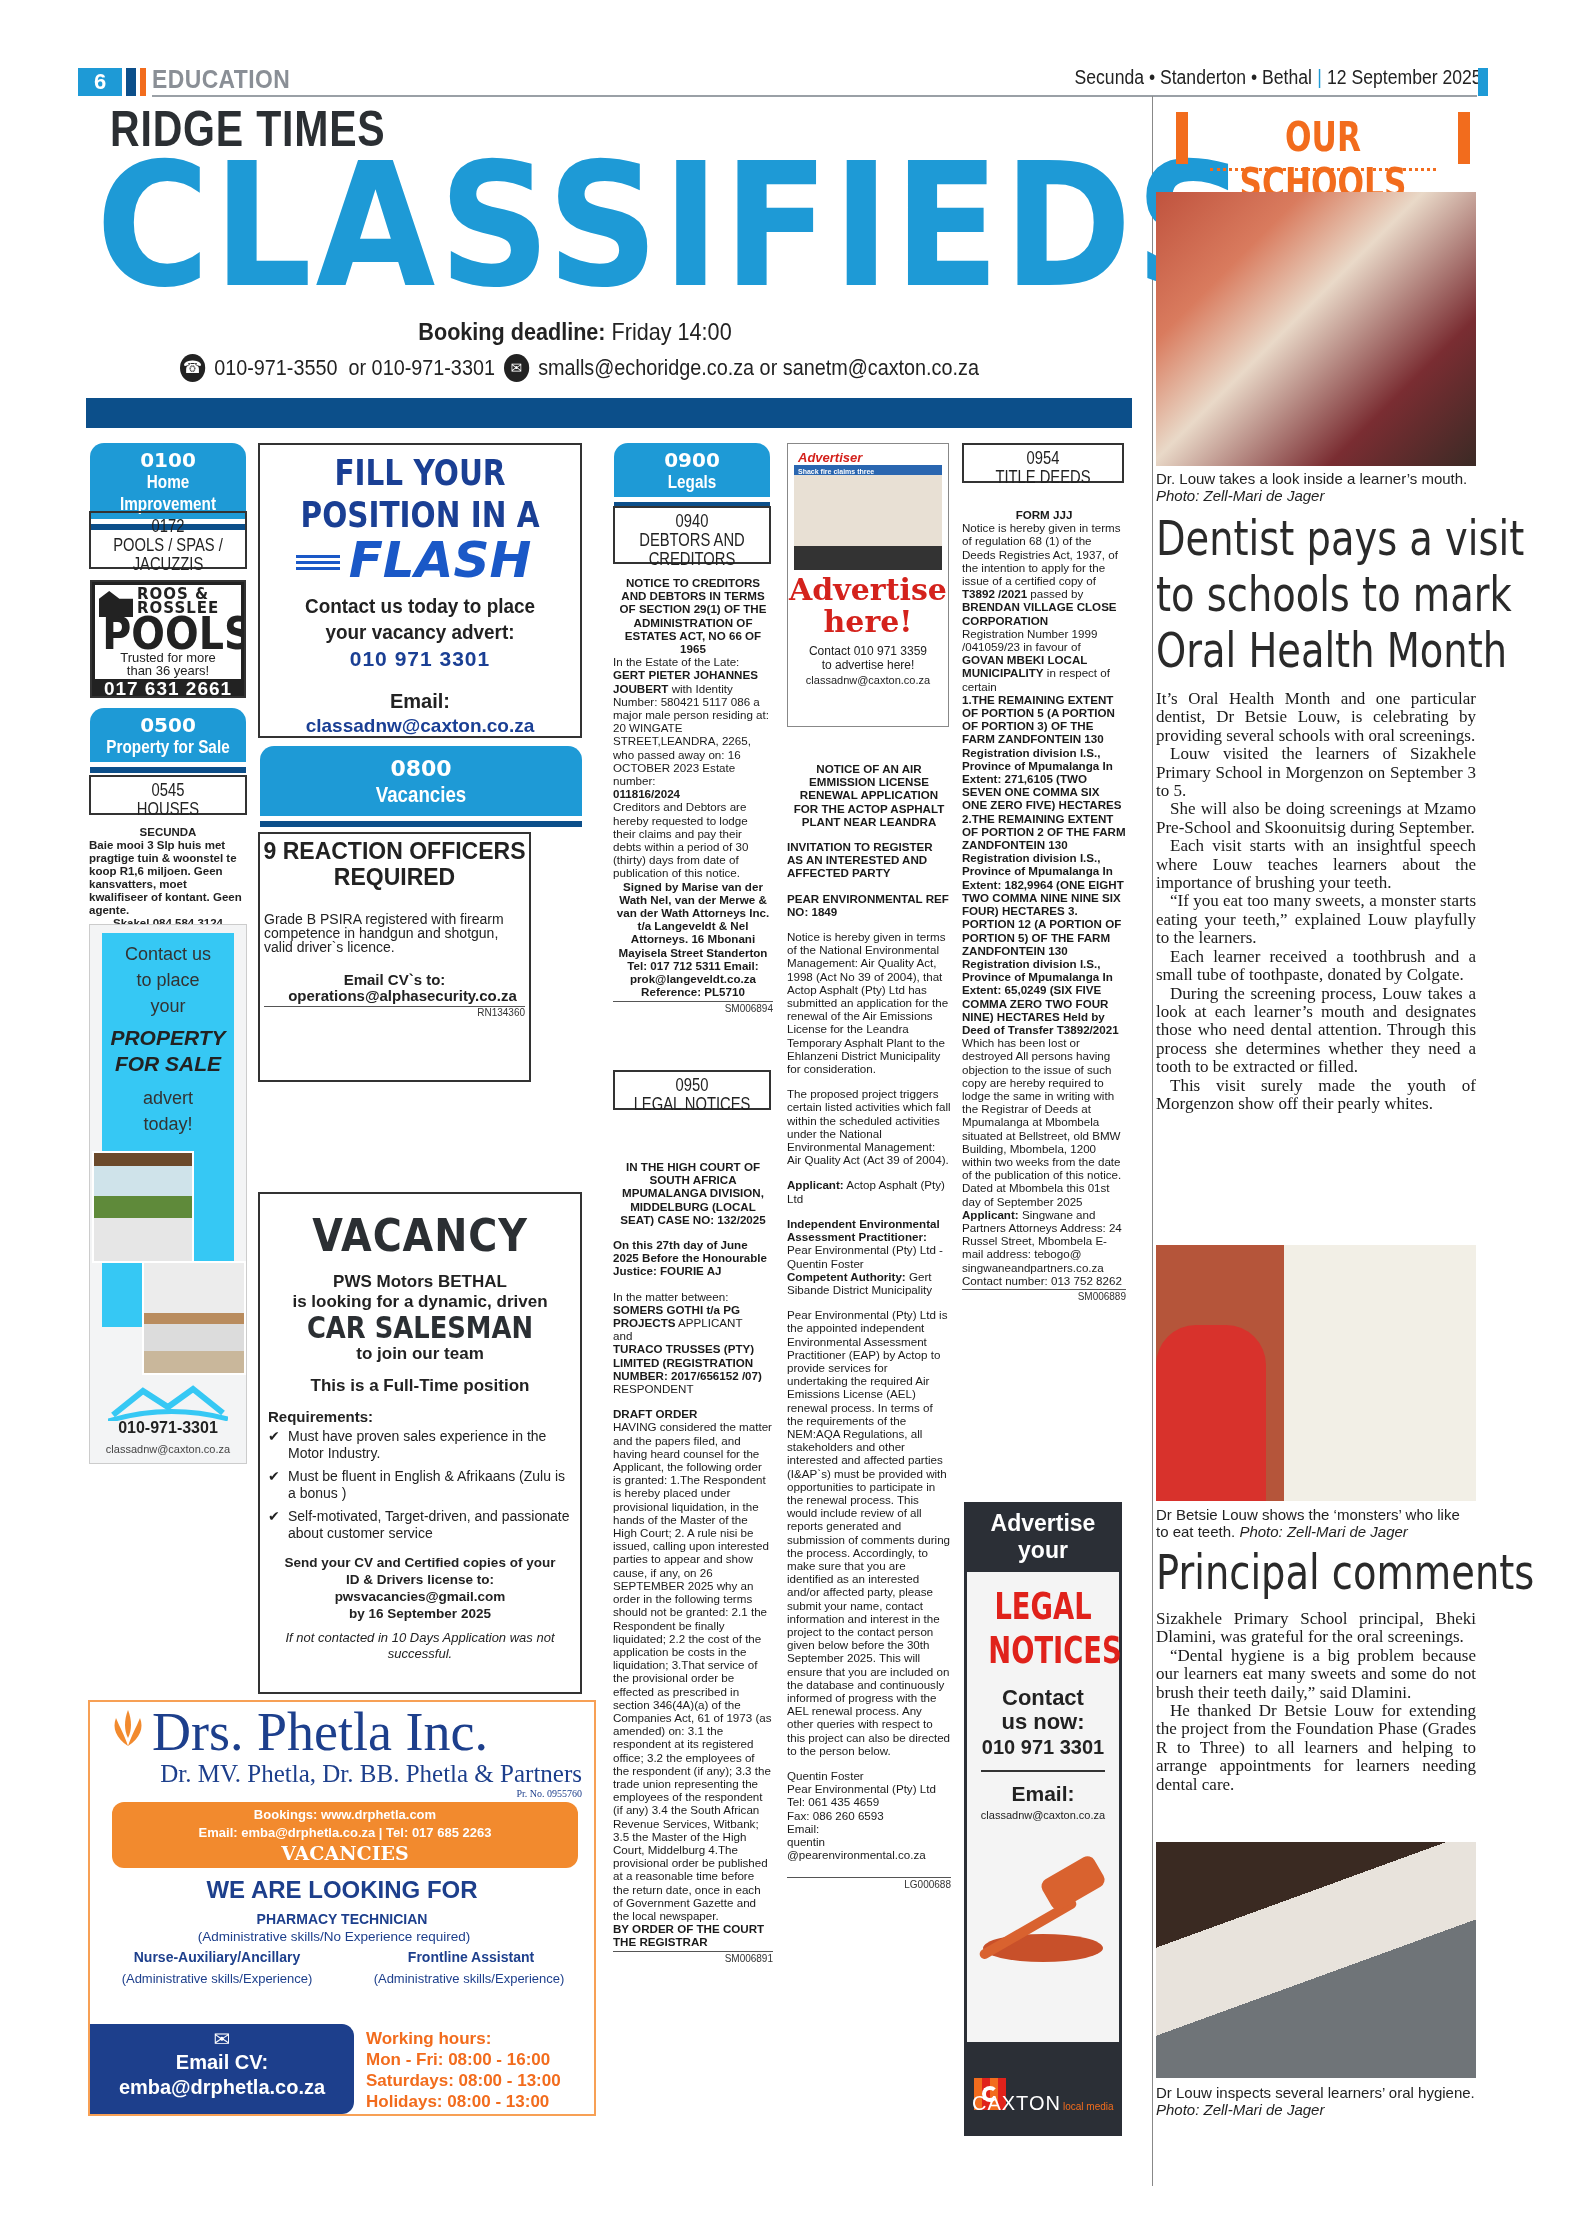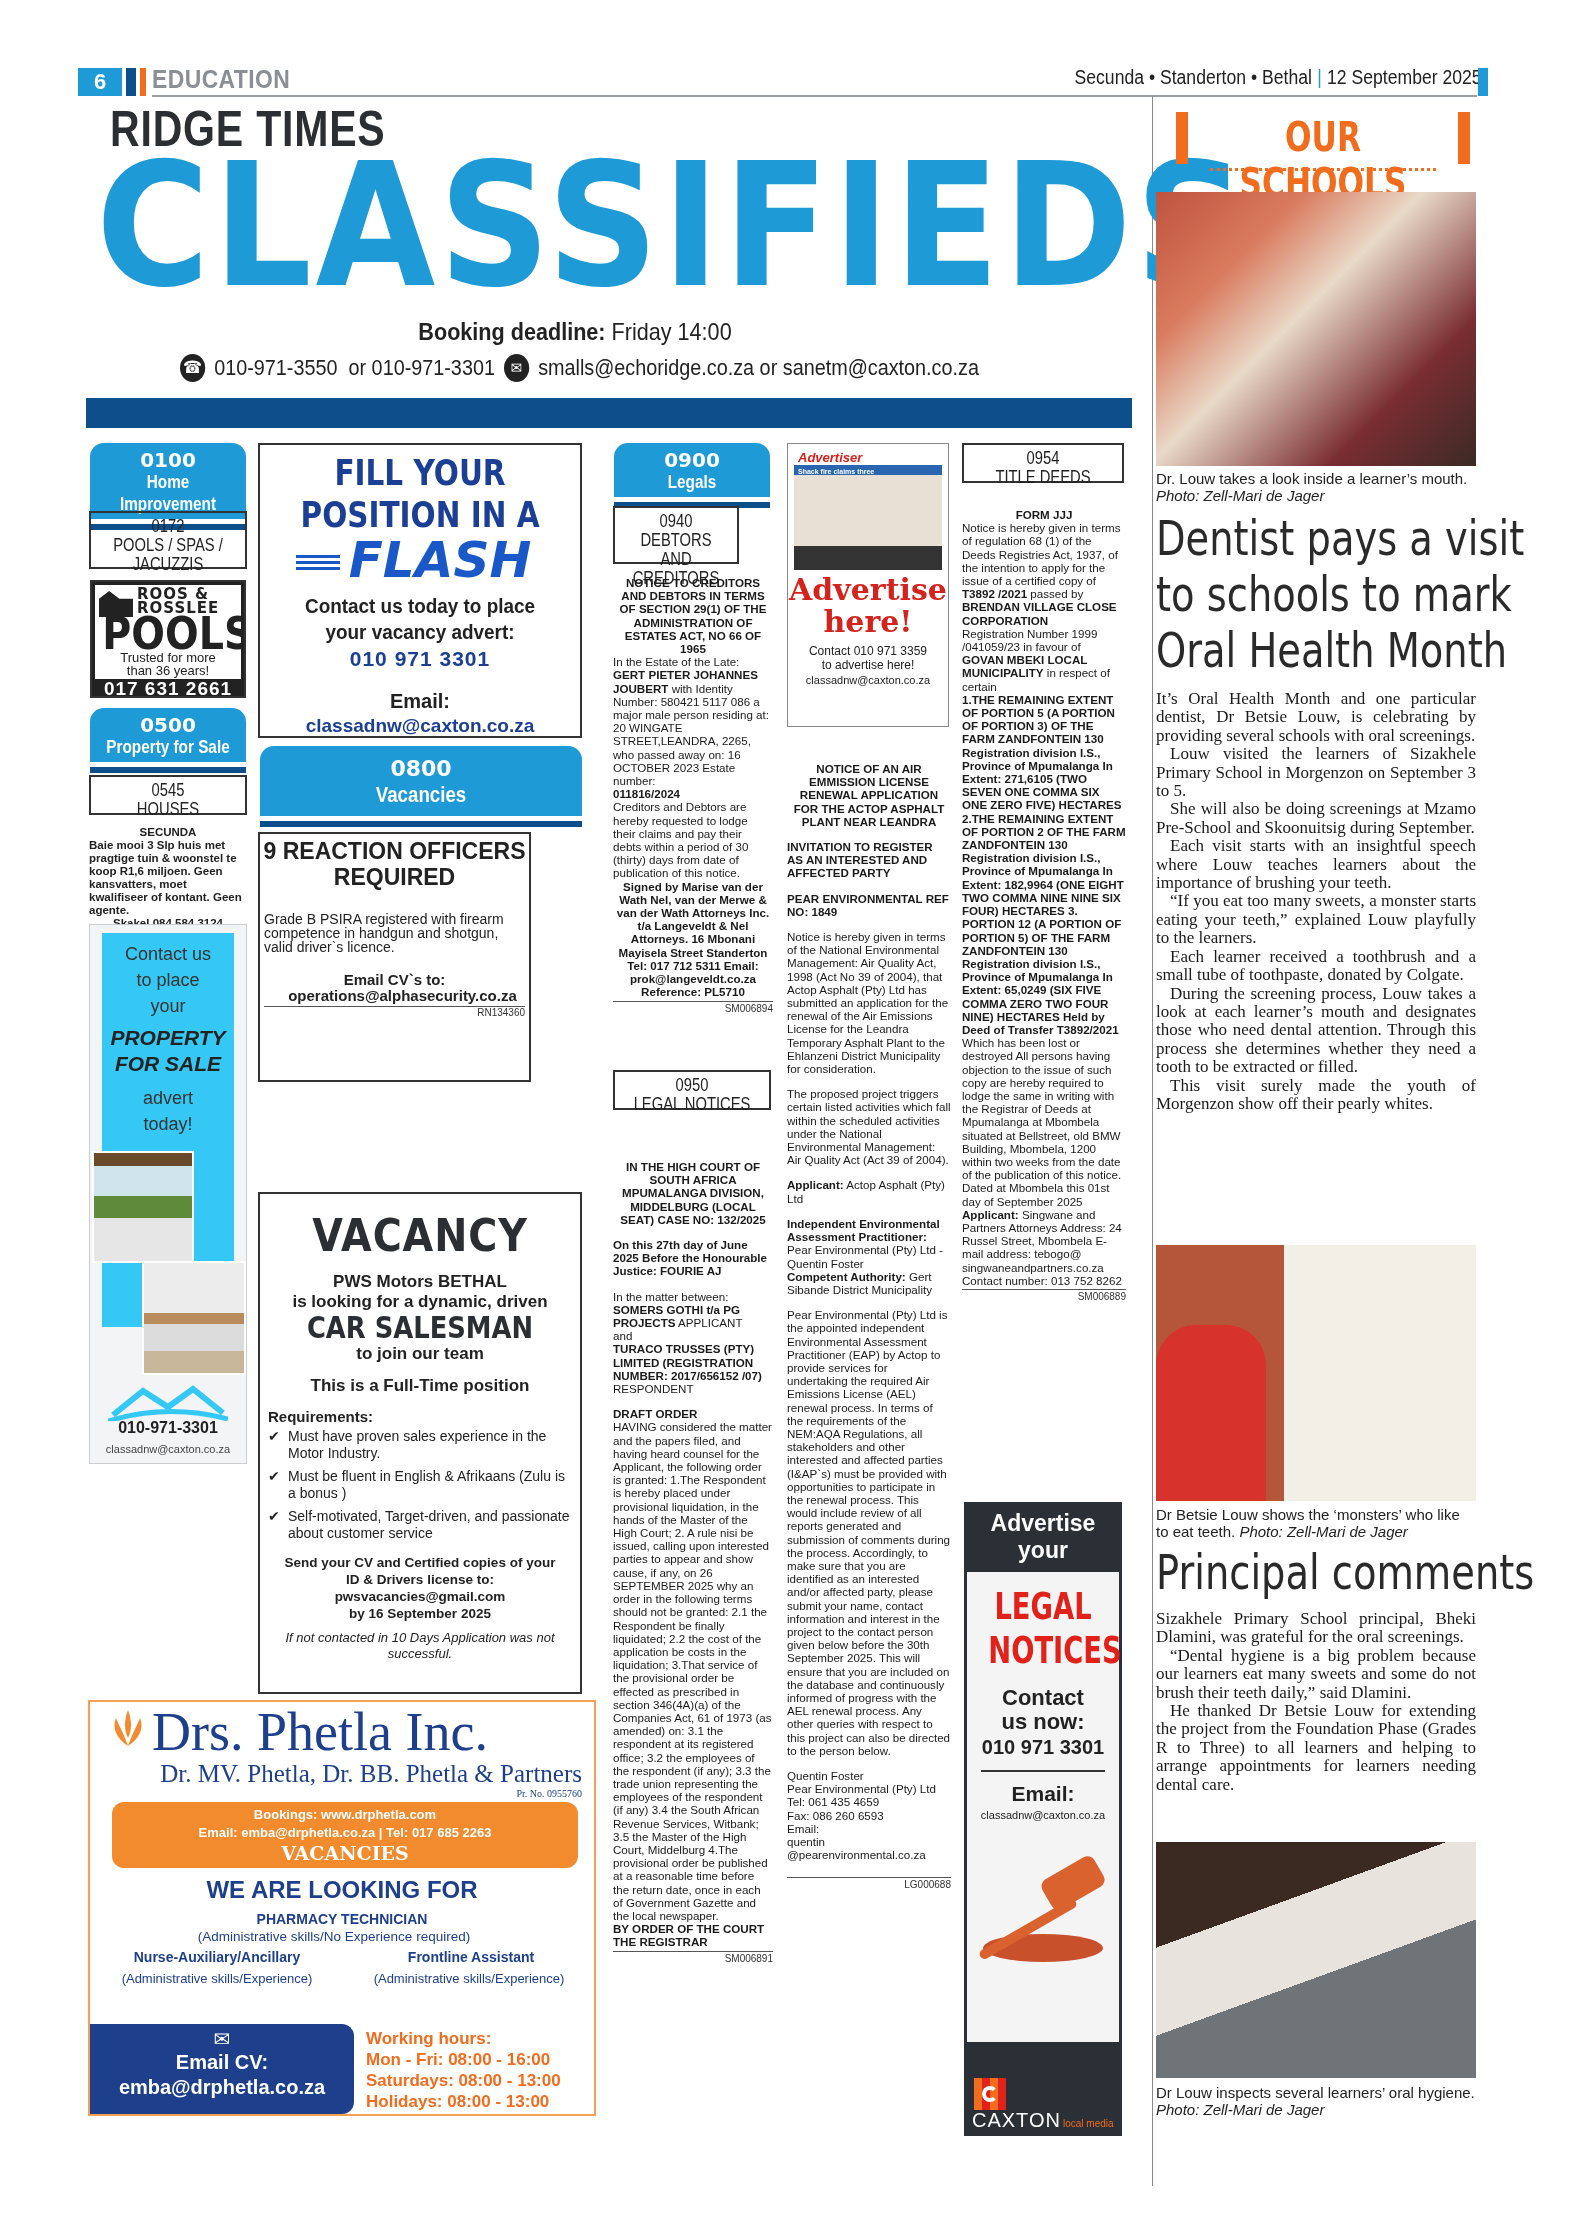--- a/index.html
+++ b/index.html
@@ -227,21 +227,21 @@
     <div>Mon - Fri: 08:00 - 16:00</div>
     <div>Saturdays: 08:00 - 13:00</div>
     <div>Holidays: 08:00 - 13:00</div>
   </div>
 </div>
 
 <div class="abs cat" style="left:614px;top:443px;width:156px;">
   <div class="code">0900</div>
   <div class="name">Legals</div>
 </div>
-<div class="abs subcat" style="left:613px;top:506px;width:126px;height:58px;">
+<div class="abs subcat" style="left:613px;top:506px;width:158px;height:58px;">
   <span>0940</span>
   <span>DEBTORS AND</span>
   <span>CREDITORS</span>
 </div>
 <div class="abs notice" style="left:613px;top:576px;width:160px;">
   <div class="b c">NOTICE TO CREDITORS AND DEBTORS IN TERMS OF SECTION 29(1) OF THE ADMINISTRATION OF ESTATES ACT, NO 66 OF 1965</div>
   <div>In the Estate of the Late:</div>
   <div><b>GERT PIETER JOHANNES JOUBERT</b> <span>with Identity Number: 580421 5117 086 a major male person residing at: 20 WINGATE STREET,LEANDRA, 2265, who passed away on: 16 OCTOBER 2023 Estate number:</span></div>
   <div class="b">011816/2024</div>
   <div>Creditors and Debtors are hereby requested to lodge their claims and pay their debts within a period of 30 (thirty) days from date of publication of this notice.</div>
@@ -341,21 +341,21 @@
     <div style="font-size:11px;line-height:18px;">classadnw@caxton.co.za</div>
     <div style="margin:30px auto 0 auto;width:140px;height:120px;position:relative;">
       <div style="position:absolute;left:10px;top:80px;width:120px;height:28px;border-radius:50%;background:#c8502a;"></div>
       <div style="position:absolute;left:0;top:70px;width:110px;height:10px;background:#d9622f;transform:rotate(-30deg);border-radius:5px;"></div>
       <div style="position:absolute;left:70px;top:12px;width:60px;height:34px;background:#d9622f;transform:rotate(-30deg);border-radius:8px;"></div>
     </div>
   </div>
   <div style="position:absolute;left:10px;bottom:26px;width:32px;height:32px;background:repeating-linear-gradient(90deg,#f26c1d 0 8px,#e0221b 8px 16px);">
     <div style="position:absolute;left:8px;top:8px;width:16px;height:16px;border:4px solid #fff;border-right-color:transparent;border-radius:50%;"></div>
   </div>
-  <div style="position:absolute;left:8px;bottom:1px;color:#fff;font-size:20px;line-height:22px;letter-spacing:1px;">
+  <div style="position:absolute;left:8px;bottom:18px;color:#fff;font-size:20px;line-height:22px;letter-spacing:1px;">
     <span>CAXTON</span><span style="font-size:10px;color:#f26c1d;letter-spacing:0;margin-left:2px;">local media</span>
   </div>
 </div>
 
 <div class="abs ourschools">
   <div class="os-bar" style="left:6px;"></div>
   <div class="os-title">OUR SCHOOLS</div>
   <div class="os-bar" style="right:6px;"></div>
   <div class="os-dots"></div>
 </div>

